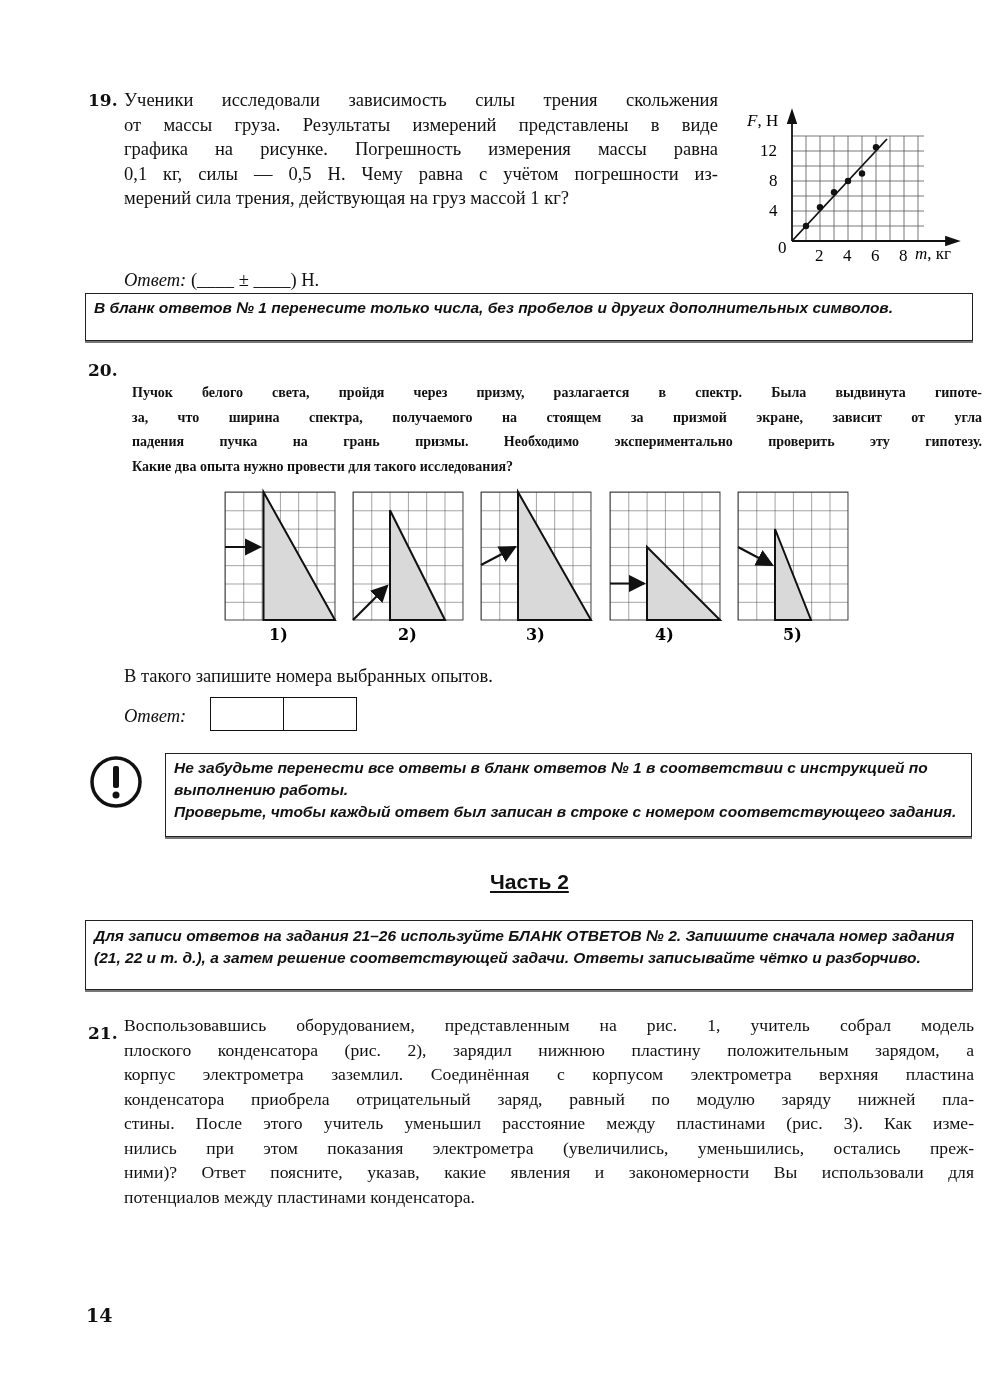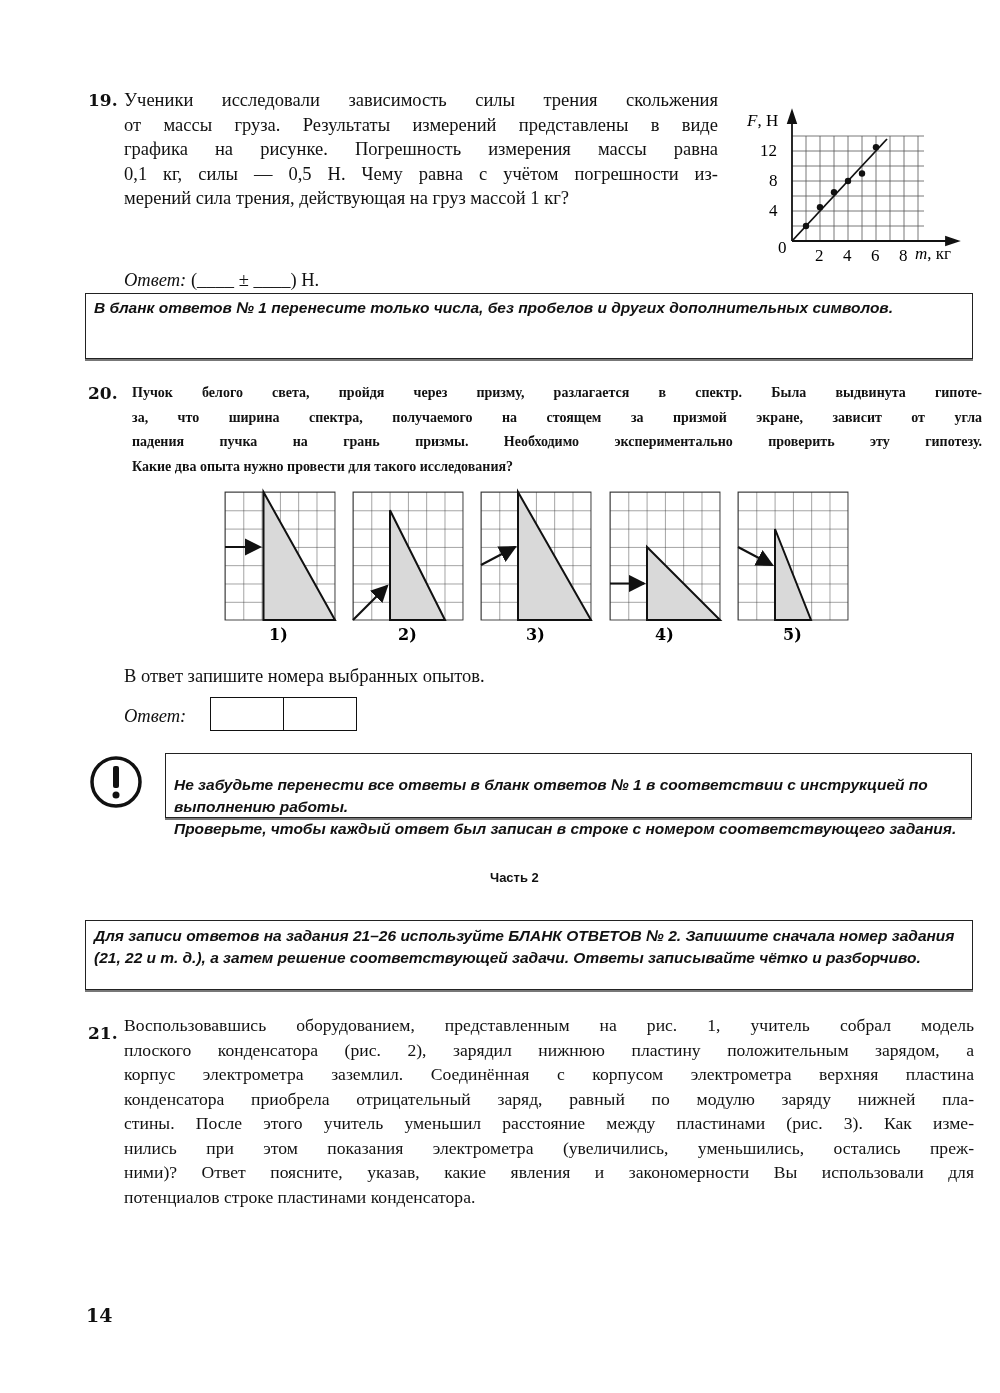--- a/index.html
+++ b/index.html
@@ -6,21 +6,21 @@
   body { width:1000px; height:1393px; position:relative; overflow:hidden;
          font-family:"DejaVu Serif","Liberation Serif",serif; color:#111; }
   .abs { position:absolute; }
   .qtext { font-family:"Liberation Serif","DejaVu Serif",serif; font-size:18.5px; line-height:24.5px; text-align:justify; text-align-last:left; }
   .qnum { font-weight:bold; font-family:"DejaVu Serif",serif; font-size:17px; }
   .line { display:block; white-space:nowrap; }
   .justify-line { display:block; text-align:justify; text-align-last:justify; }
   .ital { font-style:italic; }
   .note-box { border:1.5px solid #222; box-shadow: 0 2px 0 #777; font-family:"Liberation Sans","DejaVu Sans",sans-serif;
               font-weight:bold; font-style:italic; font-size:15.5px; line-height:22px; padding:6px 8px 6px 8px; box-sizing:border-box; }
-  .part-title { font-family:"Liberation Sans","DejaVu Sans",sans-serif; font-weight:bold; font-size:13px; }
+  .part-title { font-family:"Liberation Sans","DejaVu Sans",sans-serif; font-weight:bold; font-size:21px;text-decoration:underline; }
   .answer-cell { border:1.5px solid #111; box-sizing:border-box; background:#fff; }
   .fig-label { font-family:"DejaVu Serif",serif; font-weight:bold; font-size:16px; }
   .axis-text { font-family:"Liberation Serif","DejaVu Serif",serif; font-size:17px; }
 </style>
 </head>
 <body>
 
 <div class="abs qnum" style="left:88px;top:90px;">19.</div>
 <div class="abs qtext" style="left:124px;top:88px;width:594px;">
   <span class="justify-line">Ученики исследовали зависимость силы трения скольжения</span>
@@ -75,25 +75,25 @@
   <text class="axis-text" x="769" y="186">8</text>
   <text class="axis-text" x="769" y="216">4</text>
   <text class="axis-text" x="778" y="253">0</text>
   <text class="axis-text" x="815" y="261">2</text>
   <text class="axis-text" x="843" y="261">4</text>
   <text class="axis-text" x="871" y="261">6</text>
   <text class="axis-text" x="899" y="261">8</text>
   <text class="axis-text" x="915" y="259"><tspan font-style="italic">m</tspan>, кг</text>
 </svg>
 
-<div class="abs note-box" style="left:85px;top:293px;width:888px;height:66px;padding-top:3px;">
+<div class="abs note-box" style="left:85px;top:293px;width:888px;height:48px;padding-top:3px;">
   <span>В бланк ответов № 1 перенесите только числа, без пробелов и других дополнительных символов.</span>
 </div>
 
-<div class="abs qnum" style="left:88px;top:383px;">20.</div>
+<div class="abs qnum" style="left:88px;top:360px;">20.</div>
 <div class="abs qtext" style="left:132px;top:381px;width:850px;font-size:14px;font-weight:bold;">
   <span class="justify-line">Пучок белого света, пройдя через призму, разлагается в спектр. Была выдвинута гипоте-</span>
   <span class="justify-line">за, что ширина спектра, получаемого на стоящем за призмой экране, зависит от угла</span>
   <span class="justify-line">падения пучка на грань призмы. Необходимо экспериментально проверить эту гипотезу.</span>
   <span class="line">Какие два опыта нужно провести для такого исследования?</span>
 </div>
 
 <svg class="abs" style="left:200px;top:480px;" width="680" height="170" viewBox="200 480 680 170">
   <defs>
     <pattern id="grid6" x="0" y="0" width="18.3" height="18.3" patternUnits="userSpaceOnUse">
@@ -144,45 +144,45 @@
     </g>
   </g>
 
   <text class="fig-label" x="269" y="640">1)</text>
   <text class="fig-label" x="398" y="640">2)</text>
   <text class="fig-label" x="526" y="640">3)</text>
   <text class="fig-label" x="655" y="640">4)</text>
   <text class="fig-label" x="783" y="640">5)</text>
 </svg>
 
-<div class="abs qtext" style="left:124px;top:664px;white-space:nowrap;">В ответ запишите номера выбранных опытов.</div>
+<div class="abs qtext" style="left:124px;top:664px;white-space:nowrap;">В такого запишите номера выбранных опытов.</div>
 <div class="abs qtext ital" style="left:124px;top:704px;">Ответ:</div>
 <div class="abs answer-cell" style="left:210px;top:697px;width:75px;height:34px;"></div>
 <div class="abs answer-cell" style="left:283px;top:697px;width:74px;height:34px;"></div>
 
 <svg class="abs" style="left:88px;top:754px;" width="56" height="56" viewBox="0 0 56 56">
   <circle cx="28" cy="28" r="24" fill="none" stroke="#111" stroke-width="3.5"></circle>
   <rect x="25" y="12" width="6" height="22" rx="2" fill="#111"></rect>
   <circle cx="28" cy="41" r="3.5" fill="#111"></circle>
 </svg>
-<div class="abs note-box" style="left:165px;top:753px;width:807px;height:65px;padding-top:20px;">
+<div class="abs note-box" style="left:165px;top:753px;width:807px;height:84px;padding-top:3px;">
   <div>Не забудьте перенести все ответы в бланк ответов № 1 в соответствии с инструкцией по выполнению работы.</div>
   <div>Проверьте, чтобы каждый ответ был записан в строке с номером соответствующего задания.</div>
 </div>
 
 <div class="abs part-title" style="left:490px;top:870px;">Часть 2</div>
 <div class="abs note-box" style="left:85px;top:920px;width:888px;height:70px;padding-top:4px;">
   <span>Для записи ответов на задания 21–26 используйте БЛАНК ОТВЕТОВ № 2. Запишите сначала номер задания (21, 22 и т. д.), а затем решение соответствующей задачи. Ответы записывайте чётко и разборчиво.</span>
 </div>
 
 <div class="abs qnum" style="left:88px;top:1023px;">21.</div>
 <div class="abs qtext" style="left:124px;top:1013px;width:850px;font-size:17.6px;">
   <span class="justify-line">Воспользовавшись оборудованием, представленным на рис. 1, учитель собрал модель</span>
   <span class="justify-line">плоского конденсатора (рис. 2), зарядил нижнюю пластину положительным зарядом, а</span>
   <span class="justify-line">корпус электрометра заземлил. Соединённая с корпусом электрометра верхняя пластина</span>
   <span class="justify-line">конденсатора приобрела отрицательный заряд, равный по модулю заряду нижней пла-</span>
   <span class="justify-line">стины. После этого учитель уменьшил расстояние между пластинами (рис. 3). Как изме-</span>
   <span class="justify-line">нились при этом показания электрометра (увеличились, уменьшились, остались преж-</span>
   <span class="justify-line">ними)? Ответ поясните, указав, какие явления и закономерности Вы использовали для</span>
-  <span class="line">потенциалов строке пластинами конденсатора.</span>
+  <span class="line">потенциалов между пластинами конденсатора.</span>
 </div>
 
 <div class="abs qnum" style="left:86px;top:1304px;font-size:19px;">14</div>
 
 </body></html>

